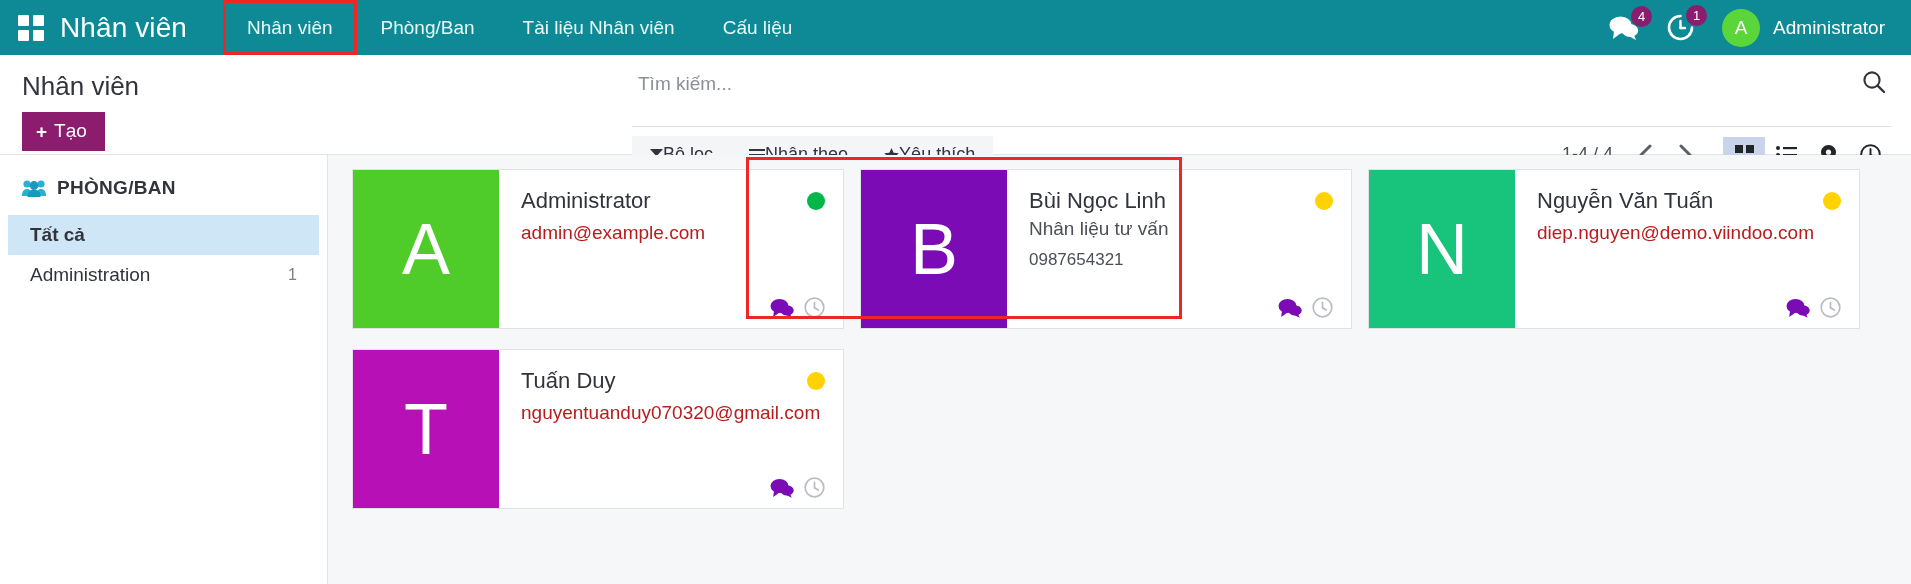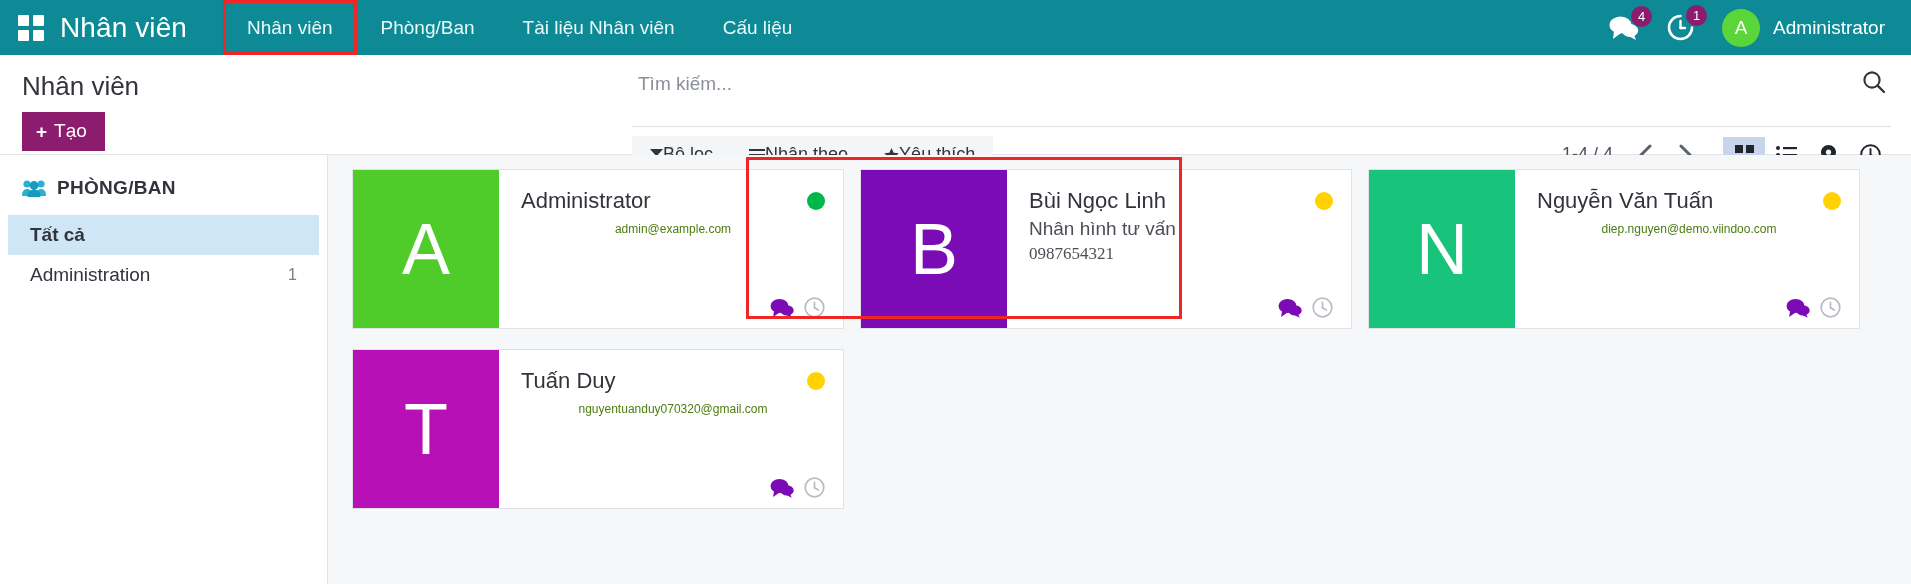--- a/index.html
+++ b/index.html
@@ -282,33 +282,31 @@
     padding-right: 34px;
     white-space: nowrap;
   }
   .card-job {
     font-size: 19px;
     color: #4c4f56;
     margin-top: 4px;
     white-space: nowrap;
   }
   .card-email {
-    font-size: 12px;
-    color: #4d7c0f;
+    font-size: 19px;
+    color: #b91c1c;
     margin-top: 5px;
     white-space: nowrap;
     overflow: hidden;
     text-overflow: ellipsis;
-    text-align: center;
   }
   .card-phone {
     font-size: 17px;
     color: #4c4f56;
-    margin-top: 4px;
-    font-family: Liberation Serif, serif;
+    margin-top: 10px;
   }
   .status-dot {
     position: absolute;
     top: 22px; right: 18px;
     width: 18px; height: 18px;
     border-radius: 50%;
   }
   .card-footer {
     margin-top: auto;
     display: flex;
@@ -547,21 +545,21 @@
           </div>
         </div>
       </div>
     </div>
 
     <div class="kanban-col" style="position:relative">
       <div class="card">
         <div class="card-img" style="background:#7a0bb5">B</div>
         <div class="card-body">
           <div class="card-name">Bùi Ngọc Linh</div>
-          <div class="card-job">Nhân hình tư vấn</div>
+          <div class="card-job">Nhân liệu tư vấn</div>
           <div class="card-phone">0987654321</div>
           <span class="status-dot" style="background:#ffd200"></span>
           <div class="card-footer">
             <span class="ficon">
               <svg width="24" height="20" viewBox="0 0 24 20">
                 <ellipse cx="9.5" cy="8" rx="9" ry="6.9" fill="#7a0bb5"></ellipse>
                 <path d="M4 13 L3.2 19 L9.5 14.5 Z" fill="#7a0bb5"></path>
                 <ellipse cx="17" cy="12.4" rx="6.7" ry="5.2" fill="#7a0bb5"></ellipse>
                 <path d="M20.2 16.2 L21.8 19.8 L16.6 17.2 Z" fill="#7a0bb5"></path>
               </svg>

